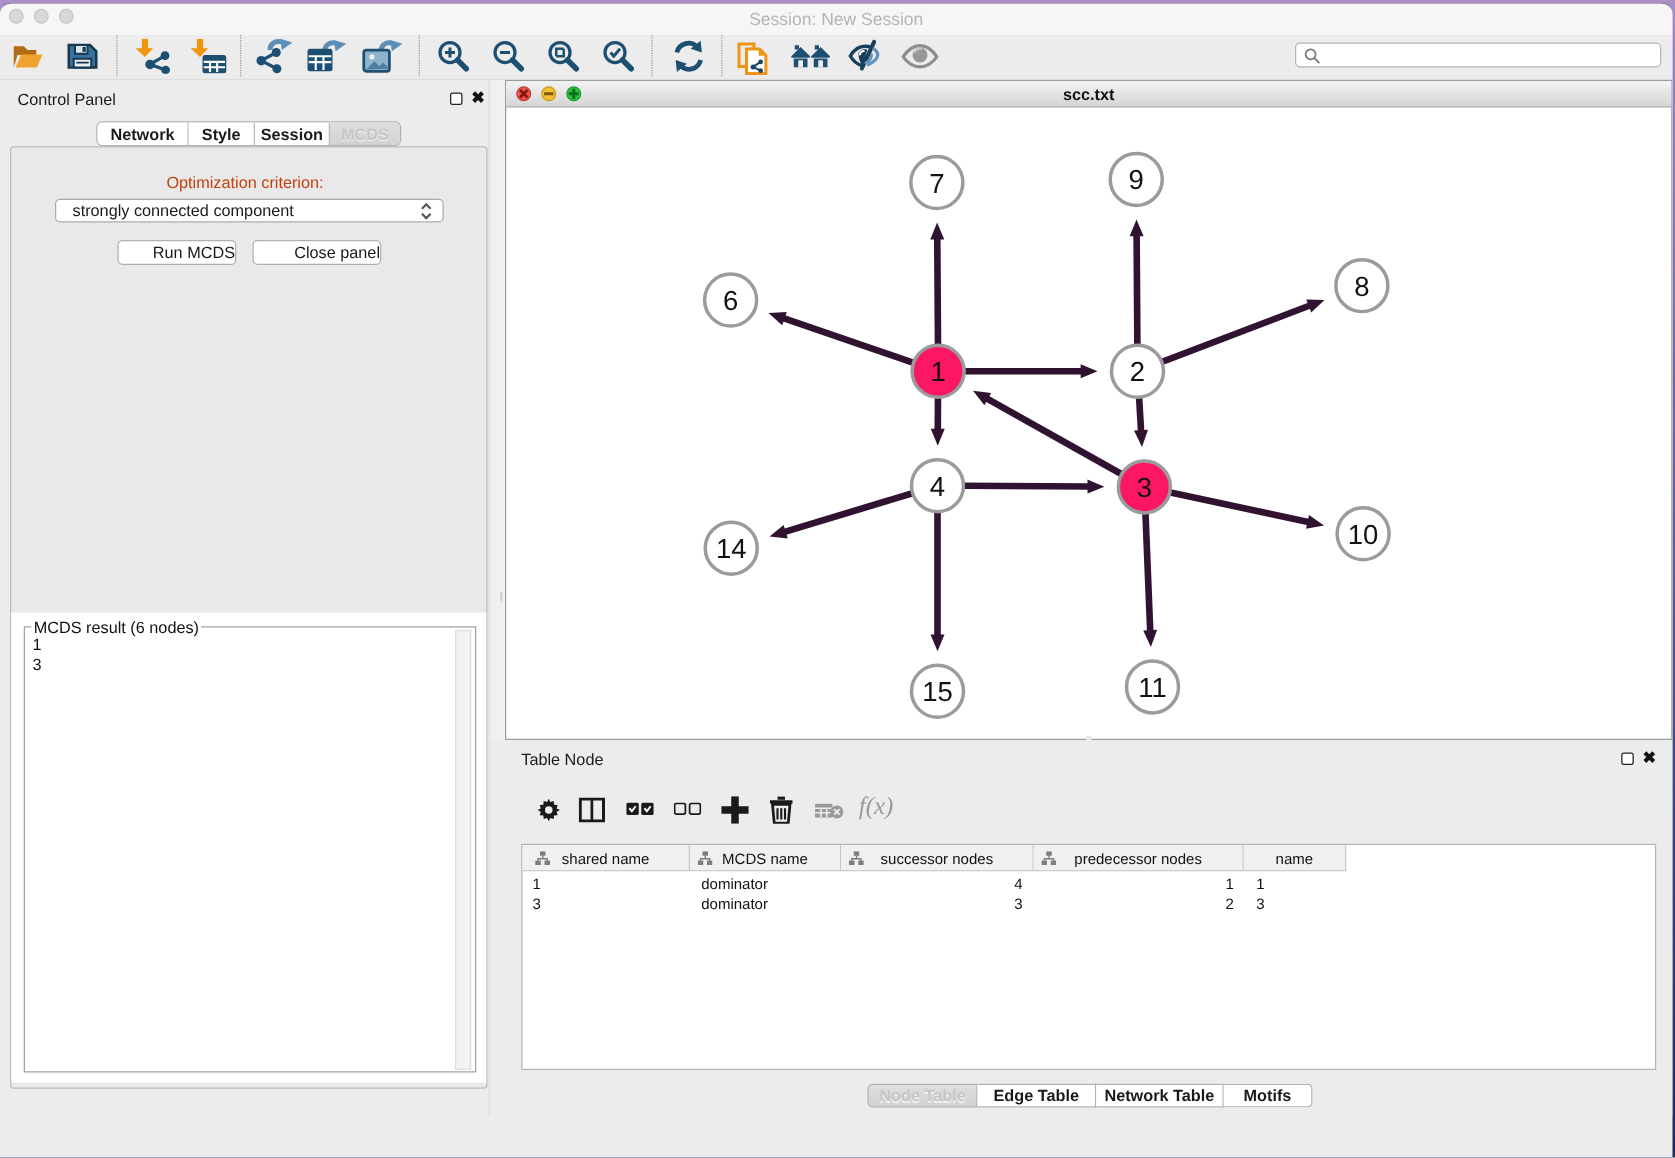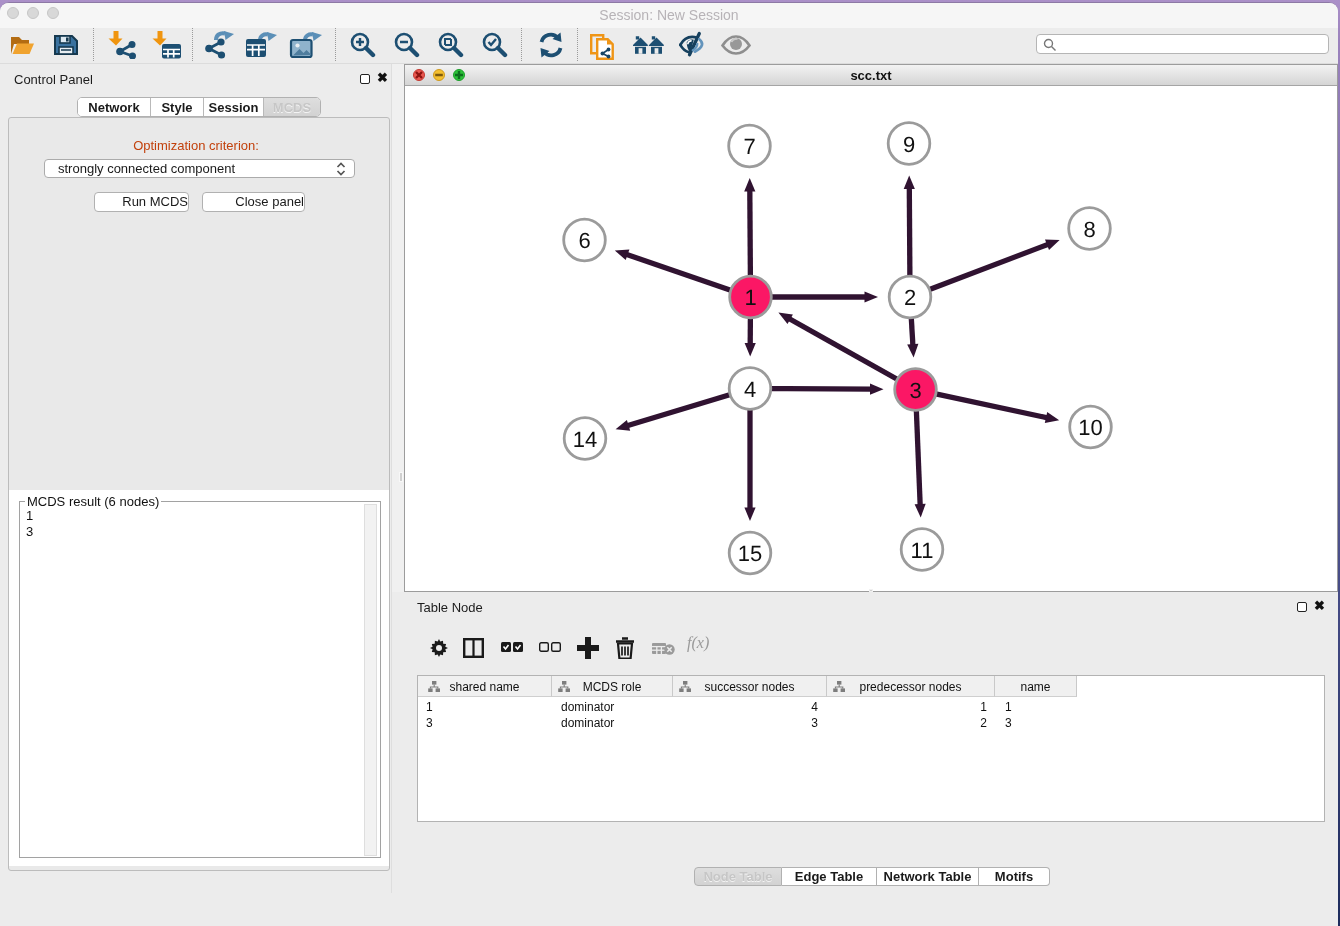--- a/index.html
+++ b/index.html
@@ -29,21 +29,21 @@
 #fieldset{position:absolute;left:10px;top:11px;width:362px;height:357px;border:1px solid #a2a2a2}
 #fieldlabel{position:absolute;left:5px;top:-8px;background:#fff;font-size:13px;color:#111;padding:0 2px}
 #scrolltrack{position:absolute;right:3px;top:2px;width:13px;height:352px;background:#f2f2f2;border:1px solid #dedede}
 
 #netwin{position:absolute;left:404px;top:61px;width:934px;height:528px;border:1px solid #9c9c9c;background:#ffffff}
 #nettitle{position:absolute;left:0;top:0;width:100%;height:21px;background:linear-gradient(#f3f3f3,#d5d5d5);border-bottom:1px solid #a5a5a5}
 .tl2{position:absolute;top:4px;width:12px;height:12px;border-radius:50%}
 #netname{position:absolute;top:3px;width:100%;text-align:center;font-size:13px;font-weight:700;color:#111}
 
 #tpanel{position:absolute;left:392px;top:589px;width:946px;height:301px;background:#ececec}
-#ttable{position:absolute;left:25px;top:83px;width:908px;height:147px;background:#fff;border:1px solid #b3b3b3}
+#ttable{position:absolute;left:25px;top:83px;width:908px;height:181px;background:#fff;border:1px solid #b3b3b3}
 .th{position:absolute;top:0;height:21px;background:#f0f0f0;border-right:1px solid #c9c9c9;border-bottom:1px solid #cfcfcf;font-size:12px;color:#111}
 .thlbl{position:absolute;top:4px;width:100%;text-align:center}
 .cell{position:absolute;font-size:12px;color:#111}
 .btab{font-size:13px;font-weight:700;color:#1a1a1a;text-align:center;line-height:18px;background:#fff;border:1px solid #b1b1b1;border-left:none;height:19px}
 
 #statusbar{position:absolute;left:0;top:890px;width:1338px;height:31px;background:#ececec;border-top:1px solid #c6c6c6}
 #memorybtn{position:absolute;left:1254px;top:4px;width:74px;height:23px;background:#f6f6f6;border:1px solid #9e9e9e;font-size:12px;color:#111}
 #listbtn{position:absolute;left:13px;top:7px;width:25px;height:19px;background:#fdfdfd;border:1px solid #b3b3b3}
 svg{display:block}
 </style></head><body>
@@ -330,27 +330,27 @@
         <rect x="0" y="1" width="14" height="11" rx="1" fill="#9a9a9a"></rect>
         <g stroke="#ececec" stroke-width="1.3">
           <line x1="0" y1="4.6" x2="14" y2="4.6"></line>
           <line x1="0" y1="8.2" x2="14" y2="8.2"></line>
           <line x1="4.8" y1="4.6" x2="4.8" y2="12"></line>
           <line x1="9.4" y1="4.6" x2="9.4" y2="12"></line>
         </g>
         <circle cx="17.5" cy="7.5" r="5.2" fill="#9a9a9a"></circle>
         <path d="M15.3 5.3 l4.4 4.4 M19.7 5.3 l-4.4 4.4" stroke="#ececec" stroke-width="1.5"></path>
       </svg>
-    <div style="position:absolute;left:295px;top:42px;font-family:'Liberation Serif',serif;font-style:italic;font-size:16px;color:#9a9a9a">f(x)</div>
+    <div style="position:absolute;left:295px;top:42px;font-family:'Liberation Serif',serif;font-style:italic;font-size:20px;color:#9a9a9a">f(x)</div>
     <div id="ttable">
       <div class="th" style="left:0;width:134px">
           <div class="thlbl">shared name</div>
         </div>
       <div class="th" style="left:134px;width:121px">
-          <div class="thlbl">MCDS role</div>
+          <div class="thlbl">MCDS name</div>
         </div>
       <div class="th" style="left:255px;width:154px">
           <div class="thlbl">successor nodes</div>
         </div>
       <div class="th" style="left:409px;width:168px">
           <div class="thlbl">predecessor nodes</div>
         </div>
       <div class="th" style="left:577px;width:82px">
           <div class="thlbl">name</div>
         </div>

